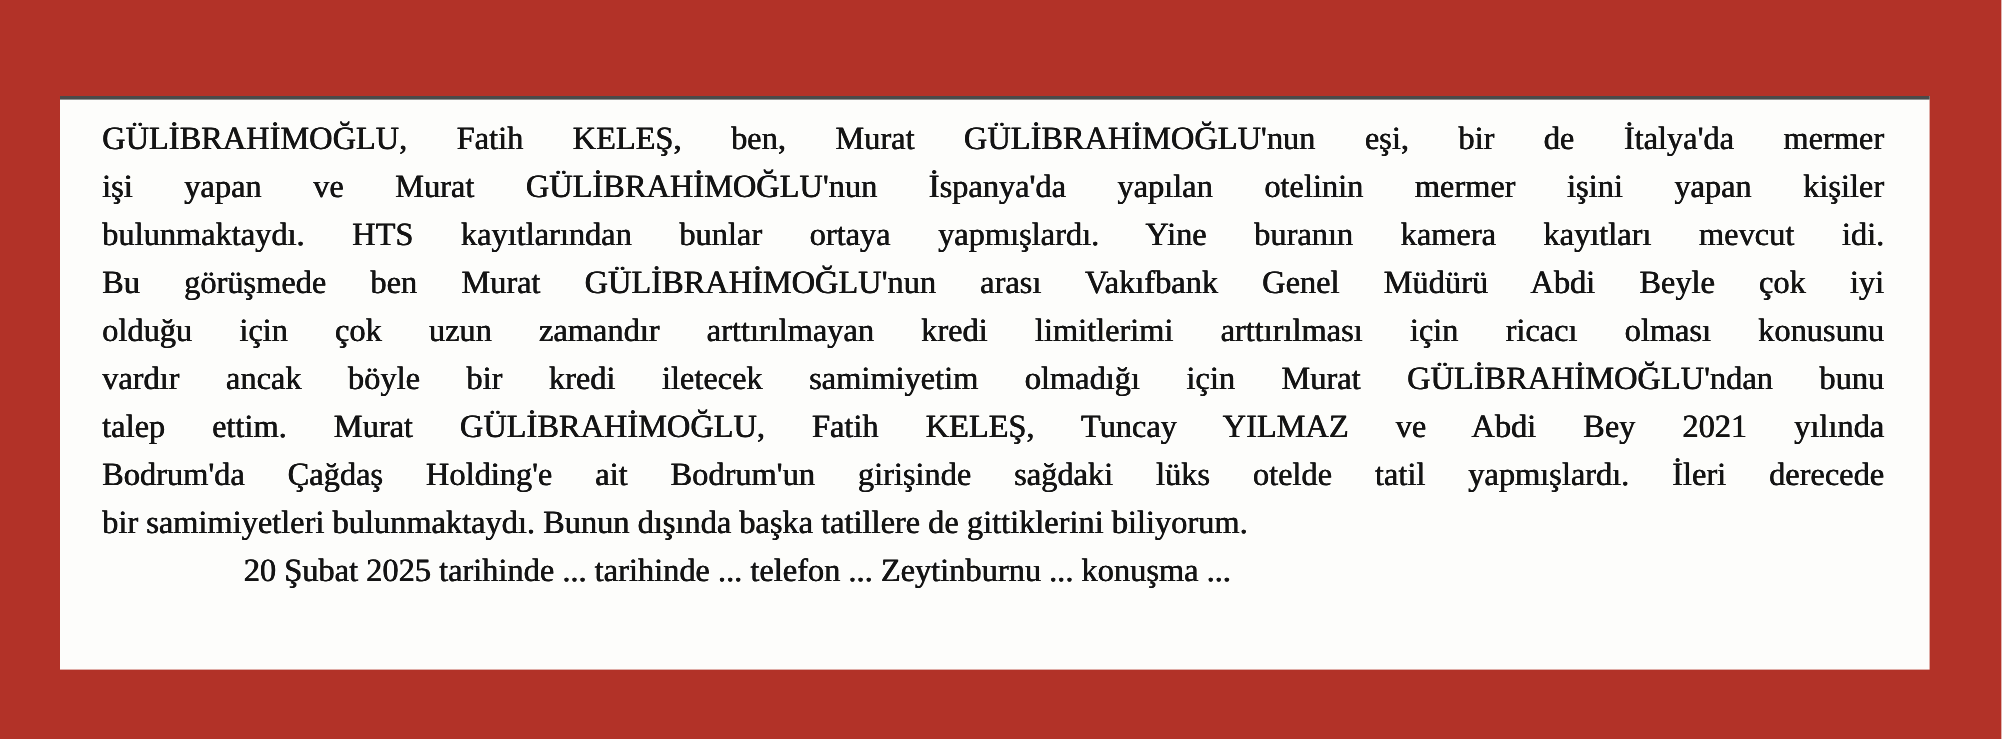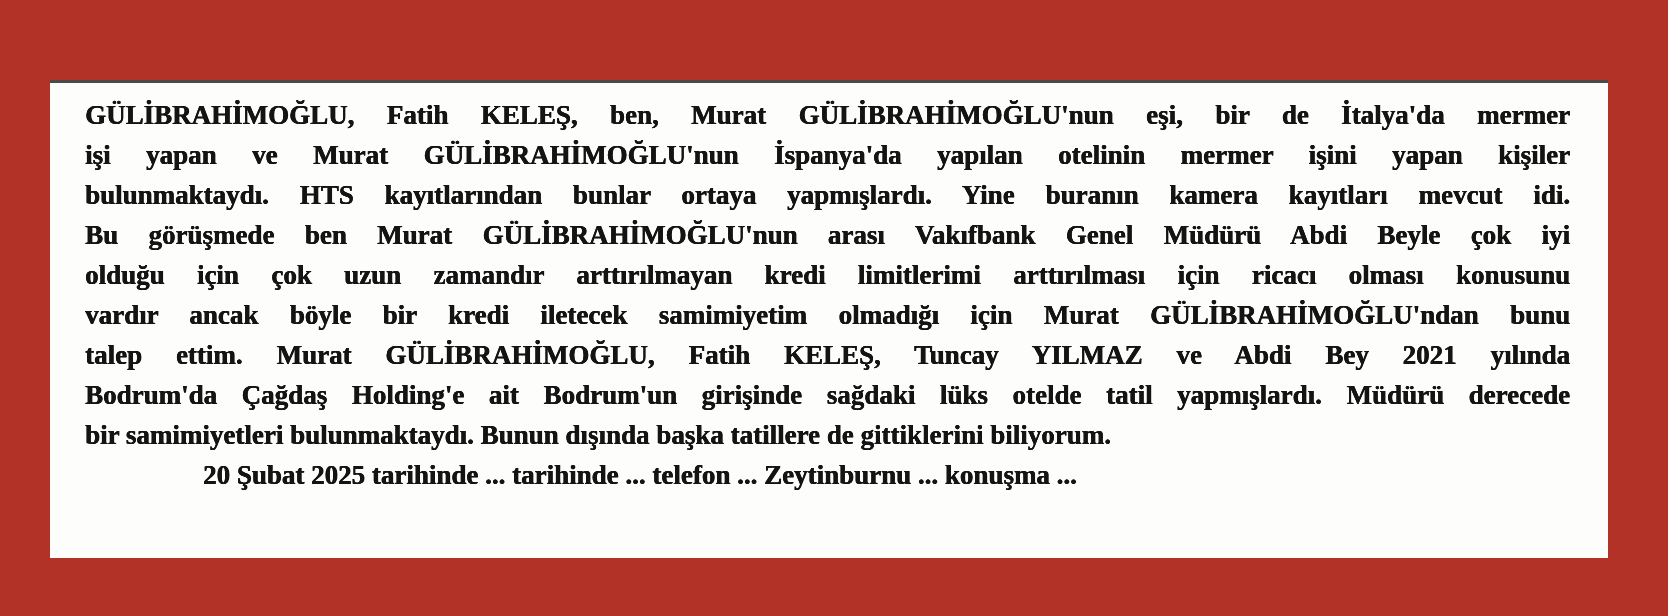--- a/index.html
+++ b/index.html
@@ -15,21 +15,20 @@
     width: 1668px;
     height: 616px;
     overflow: hidden;
   }
   .stage {
     position: relative;
     width: 1668px;
     height: 616px;
     background: var(--bg);
     overflow: hidden;
-    font-weight: bold;
   }
   .paper {
     position: absolute;
     left: 50px;
     top: 80px;
     width: 1558px;
     height: 478px;
     background: var(--paper);
     border-top: 3px solid var(--edge);
     overflow: hidden;
@@ -61,18 +60,18 @@
 <div class="stage">
   <div class="paper">
     <div>
       <div class="line j">GÜLİBRAHİMOĞLU, Fatih KELEŞ, ben, Murat GÜLİBRAHİMOĞLU'nun eşi, bir de İtalya'da mermer</div>
       <div class="line j">işi yapan ve Murat GÜLİBRAHİMOĞLU'nun İspanya'da yapılan otelinin mermer işini yapan kişiler</div>
       <div class="line j">bulunmaktaydı. HTS kayıtlarından bunlar ortaya yapmışlardı. Yine buranın kamera kayıtları mevcut idi.</div>
       <div class="line j">Bu görüşmede ben Murat GÜLİBRAHİMOĞLU'nun arası Vakıfbank Genel Müdürü Abdi Beyle çok iyi</div>
       <div class="line j">olduğu için çok uzun zamandır arttırılmayan kredi limitlerimi arttırılması için ricacı olması konusunu</div>
       <div class="line j">vardır ancak böyle bir kredi iletecek samimiyetim olmadığı için Murat GÜLİBRAHİMOĞLU'ndan bunu</div>
       <div class="line j">talep ettim. Murat GÜLİBRAHİMOĞLU, Fatih KELEŞ, Tuncay YILMAZ ve Abdi Bey 2021 yılında</div>
-      <div class="line j">Bodrum'da Çağdaş Holding'e ait Bodrum'un girişinde sağdaki lüks otelde tatil yapmışlardı. Müdürü derecede</div>
+      <div class="line j">Bodrum'da Çağdaş Holding'e ait Bodrum'un girişinde sağdaki lüks otelde tatil yapmışlardı. İleri derecede</div>
       <div class="line">bir samimiyetleri bulunmaktaydı. Bunun dışında başka tatillere de gittiklerini biliyorum.</div>
       <div class="line clip">20 Şubat 2025 tarihinde ... tarihinde ... telefon ... Zeytinburnu ... konuşma ...</div>
     </div>
   </div>
 </div>
 
 </body></html>

